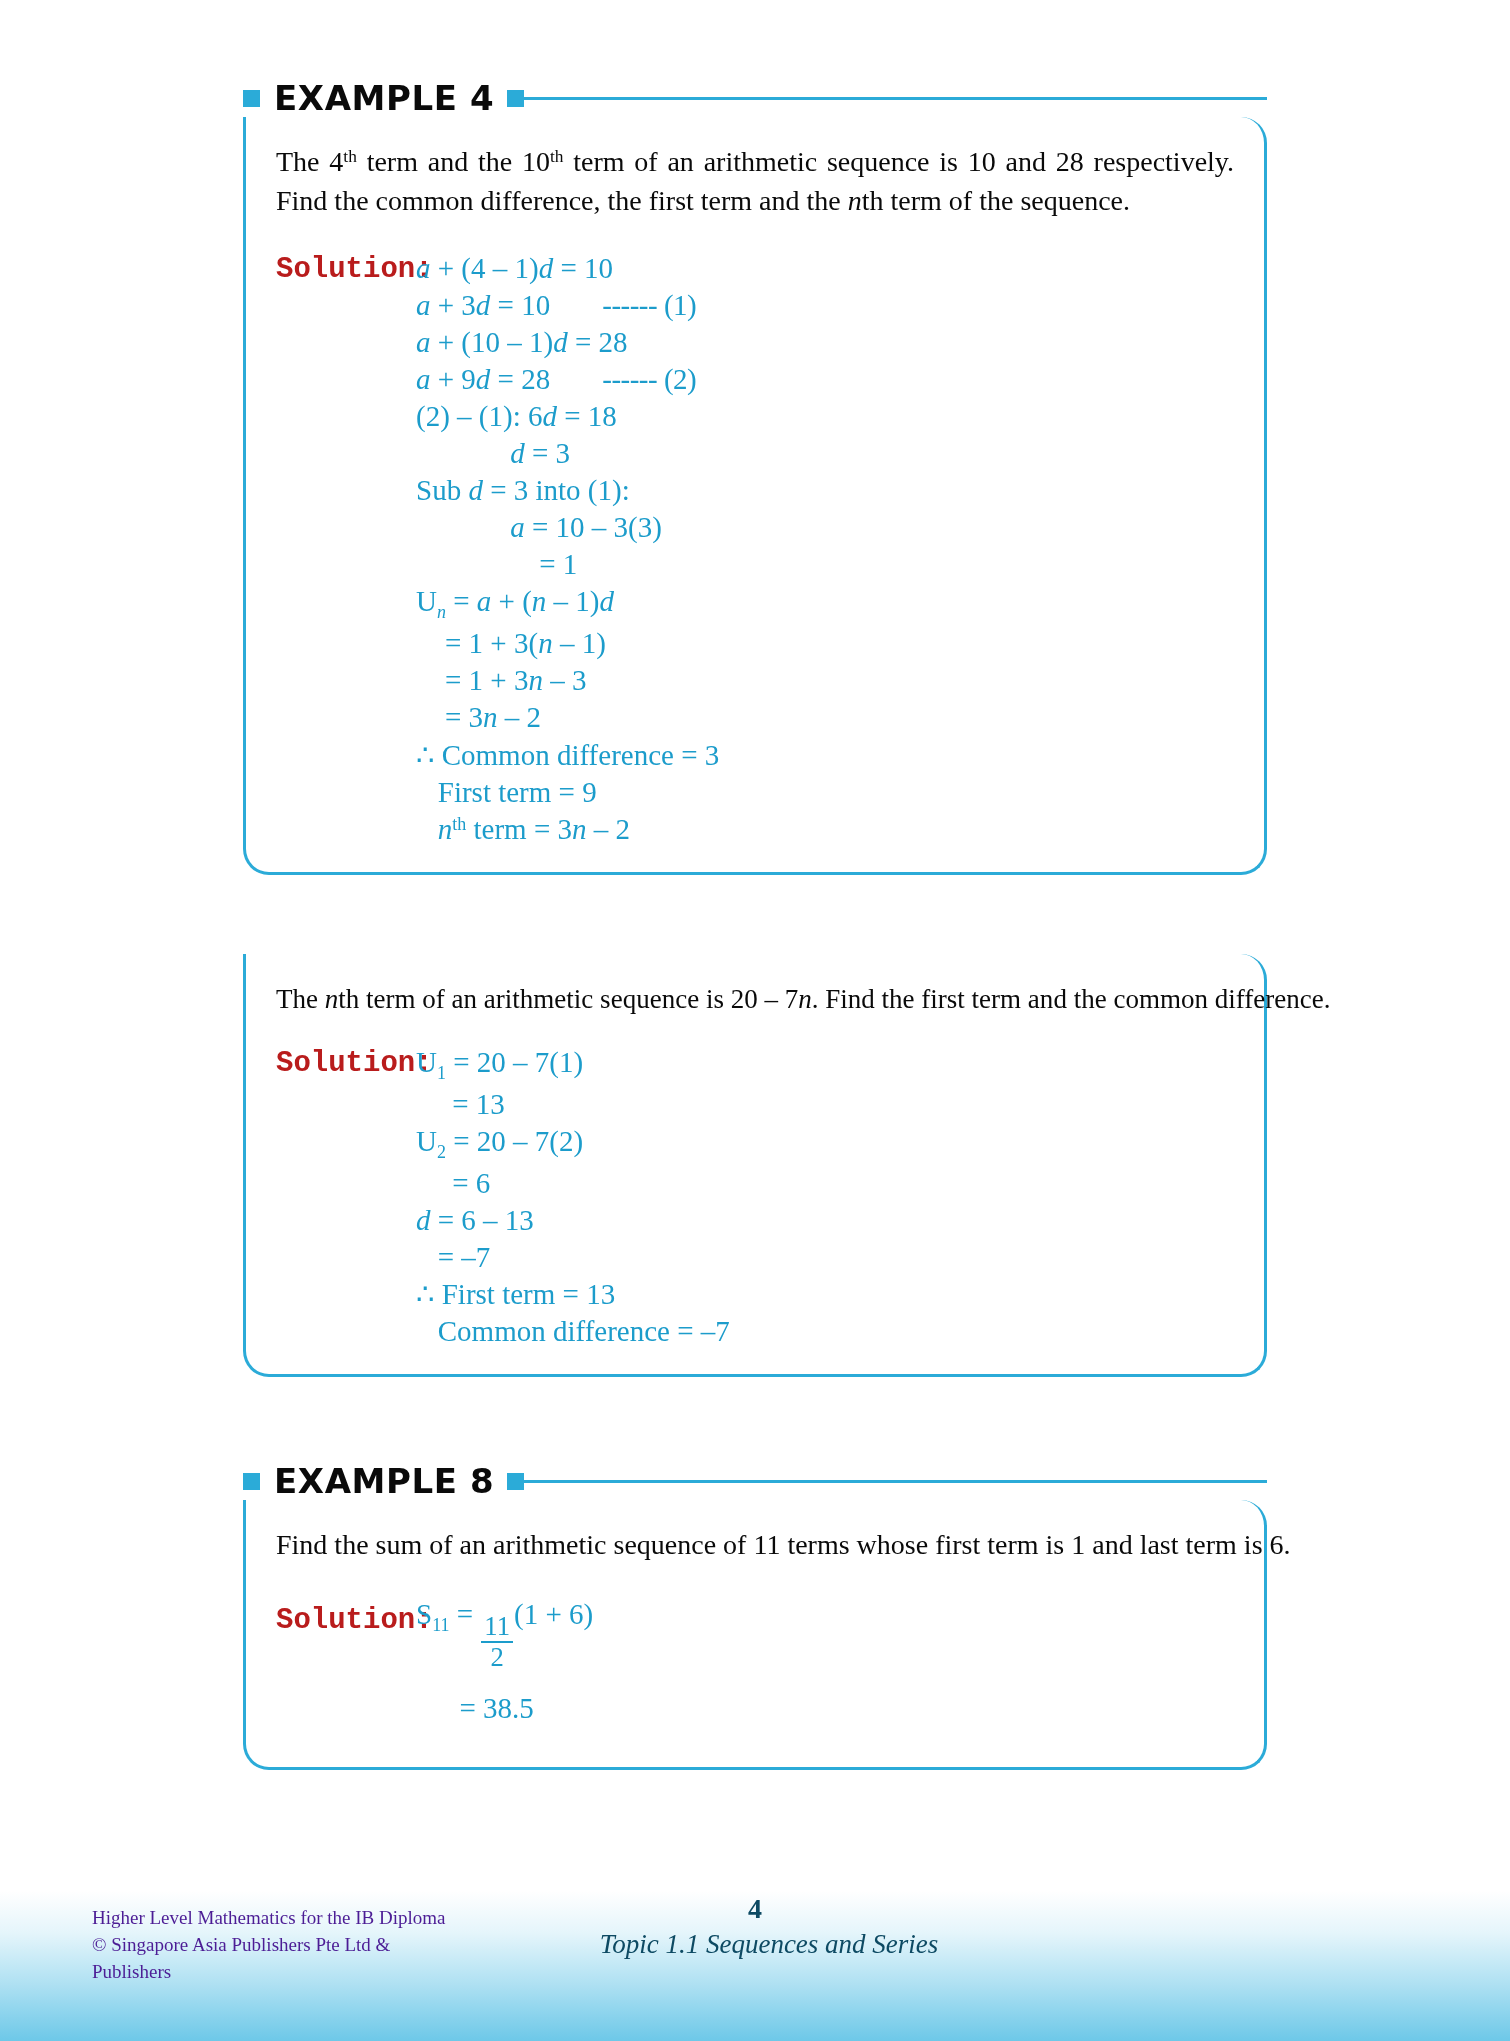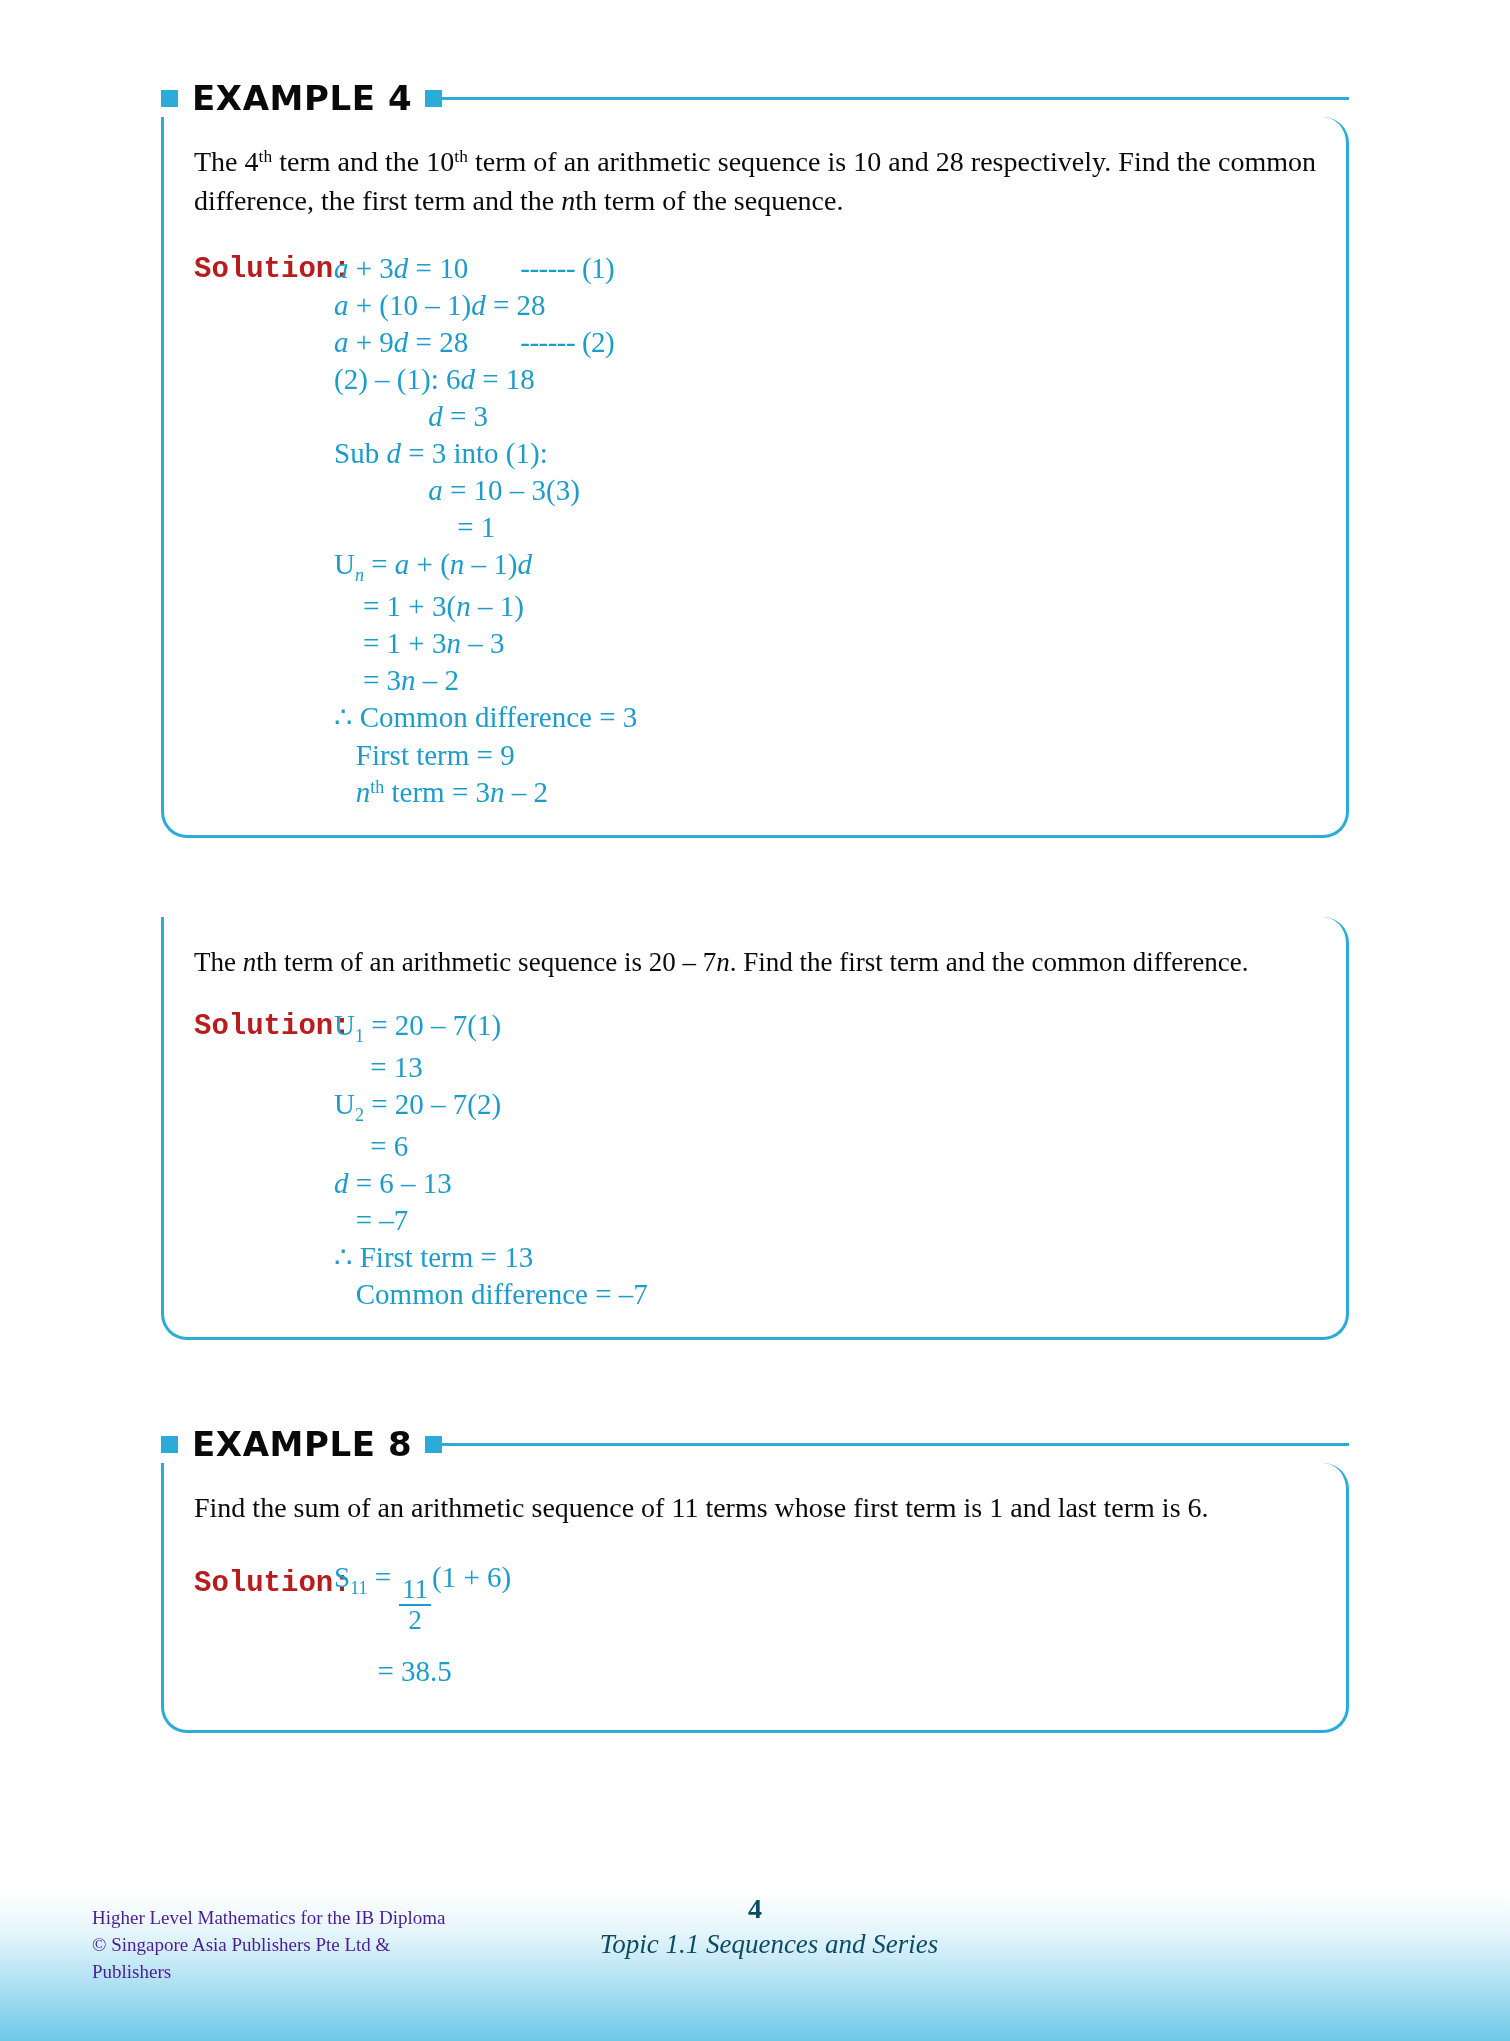--- a/index.html
+++ b/index.html
@@ -29,21 +29,21 @@
   .page {
     position: relative;
     z-index: 2;
     padding: 0;
   }
 
   
   .example {
     position: relative;
     margin: 4px auto;
-    width: 1188px;
+    width: 1024px;
   }
 
   .ex-header {
     display: flex;
     align-items: center;
     height: 44px;
     position: relative;
     z-index: 3;
   }
   .bullet {
@@ -244,20 +244,21 @@
       <div class="ex-title">EXAMPLE 4</div>
       <div class="bullet"></div>
       <div class="header-rule"></div>
     </div>
     <div class="ex-box round-tr">
       <p class="question"><span>The 4</span><sup class="ord">th</sup><span> term and the 10</span><sup class="ord">th</sup><span> term of an arithmetic sequence is 10 and 28 respectively. Find the common difference, the first term and the </span><em class="v">n</em><span>th term of the sequence.</span></p>
 
       <div class="solution">
         <div class="sol-label">Solution:</div>
         <div class="sol-body">
+          <span class="mline"><em class="v">a</em> + (4 – 1)<em class="v">d</em> = 10</span>
           <span class="mline"><em class="v">a</em> + 3<em class="v">d</em> = 10<span class="tag">------ (1)</span></span>
           <span class="mline"><em class="v">a</em> + (10 – 1)<em class="v">d</em> = 28</span>
           <span class="mline"><em class="v">a</em> + 9<em class="v">d</em> = 28<span class="tag">------ (2)</span></span>
           <span class="mline">(2) – (1): 6<em class="v">d</em> = 18</span>
           <span class="mline">             <em class="v">d</em> = 3</span>
           <span class="mline">Sub <em class="v">d</em> = 3 into (1):</span>
           <span class="mline">             <em class="v">a</em> = 10 – 3(3)</span>
           <span class="mline">                 = 1</span>
           <span class="mline">U<sub class="s">n</sub> = <em class="v">a</em> + (<em class="v">n</em> – 1)<em class="v">d</em></span>
           <span class="mline">    = 1 + 3(<em class="v">n</em> – 1)</span>

